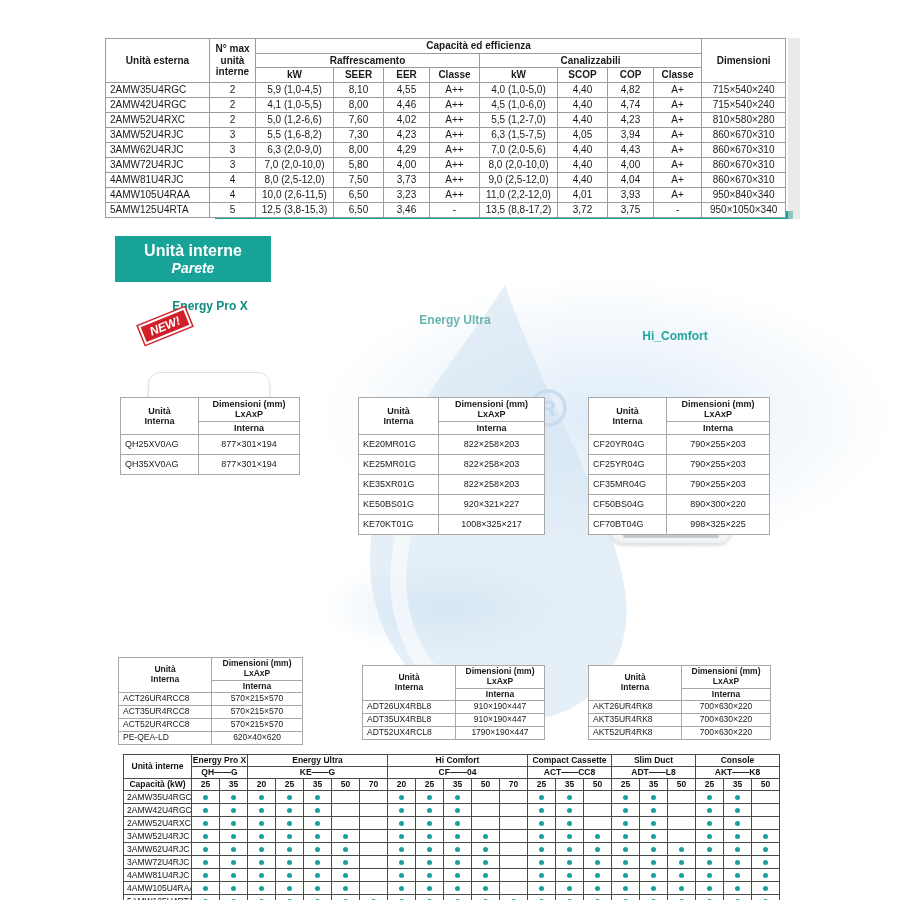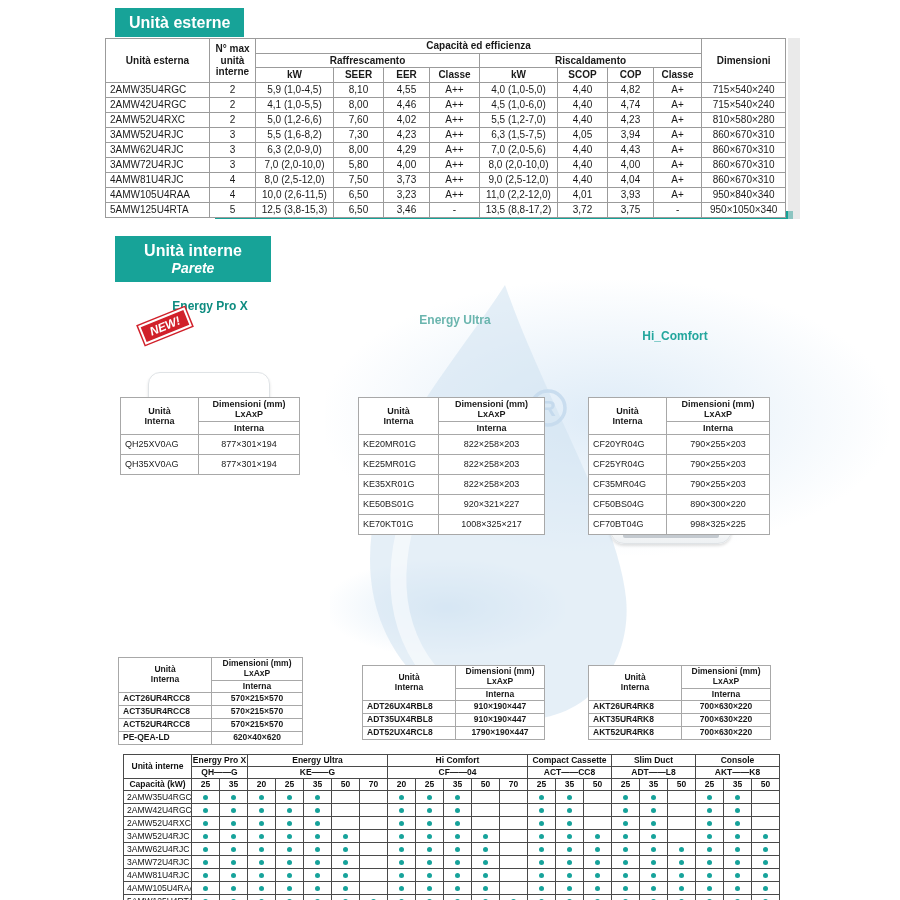--- a/index.html
+++ b/index.html
@@ -16,21 +16,21 @@
   .spec th,.spec td{border:1px solid #9b9b9b;font-size:10px;line-height:1.15;
         padding:1px 2px;text-align:center;color:#1a1a1a;overflow:hidden;white-space:nowrap;}
   .spec thead th{font-weight:bold;}
   .spec td.model{text-align:left;padding-left:4px;}
   .spec tbody td{height:12px;}
 
   
   table.wall th, table.wall td{font-size:9px;background:rgba(255,255,255,0.55);border-color:#a8a8a8;}
   table.wall tbody td{height:17px;}
   table.st th, table.st td{font-size:8.5px;background:rgba(255,255,255,0.75);border-color:#a8a8a8;}
-  table.st tbody td{height:10px;font-weight:bold;}
+  table.st tbody td{height:10px;}
 
   .teal-strip{position:absolute;left:215px;top:211px;width:578px;height:8px;background:#17a398;}
   .edge-shadow{position:absolute;left:788px;top:38px;width:12px;height:181px;background:#dcdcdc;opacity:.6;}
 
   
   .ptitle{position:absolute;font-size:12px;font-weight:bold;text-align:center;}
   .stitle{position:absolute;font-size:11.5px;font-weight:bold;color:#17a398;text-align:center;}
 
   
   table.matrix{position:absolute;border-collapse:collapse;table-layout:fixed;background:#fff;}
@@ -74,21 +74,20 @@
 
   <div class="wash1"></div>
   <div class="wash2"></div>
   <svg class="watermark" width="330" height="450" viewBox="0 0 330 450">
     <path d="M175 5 C120 90 40 170 40 280 C40 370 105 440 190 440 C265 440 302 378 296 318 C288 238 215 120 175 5 Z" fill="#cfe2f1" opacity="0.55"></path>
     <path d="M150 428 C82 398 56 330 74 252" stroke="#ffffff" stroke-width="16" fill="none" opacity="0.55"></path>
     <circle cx="218" cy="128" r="17" fill="none" stroke="#c5daed" stroke-width="3.5" opacity="0.9"></circle>
     <text x="218" y="136" text-anchor="middle" font-size="22" font-weight="bold" fill="#c5daed" font-family="Liberation Sans, sans-serif">R</text>
   </svg>
 
-  <div class="tbox" style="left:115px;top:8px;">Unità esterne</div>
 
   <table class="spec content" id="outdoor-table" style="left:105px;top:38px;width:680px;">
     <colgroup>
       <col style="width:104px">
         <col style="width:46px">
         <col style="width:78px">
         <col style="width:50px">
       <col style="width:46px">
         <col style="width:50px">
         <col style="width:78px">
@@ -99,21 +98,21 @@
     </colgroup>
     <thead>
       <tr>
         <th rowspan="3" style="white-space:normal">Unità esterna</th>
         <th rowspan="3" style="white-space:normal">N° max unità interne</th>
         <th colspan="8">Capacità ed efficienza</th>
         <th rowspan="3">Dimensioni</th>
       </tr>
       <tr>
         <th colspan="4">Raffrescamento</th>
-        <th colspan="4">Riscaldamento</th>
+        <th colspan="4">Canalizzabili</th>
       </tr>
       <tr>
         <th>kW</th>
         <th>SEER</th>
         <th>EER</th>
         <th>Classe</th>
         <th>kW</th>
         <th>SCOP</th>
         <th>COP</th>
         <th>Classe</th>

